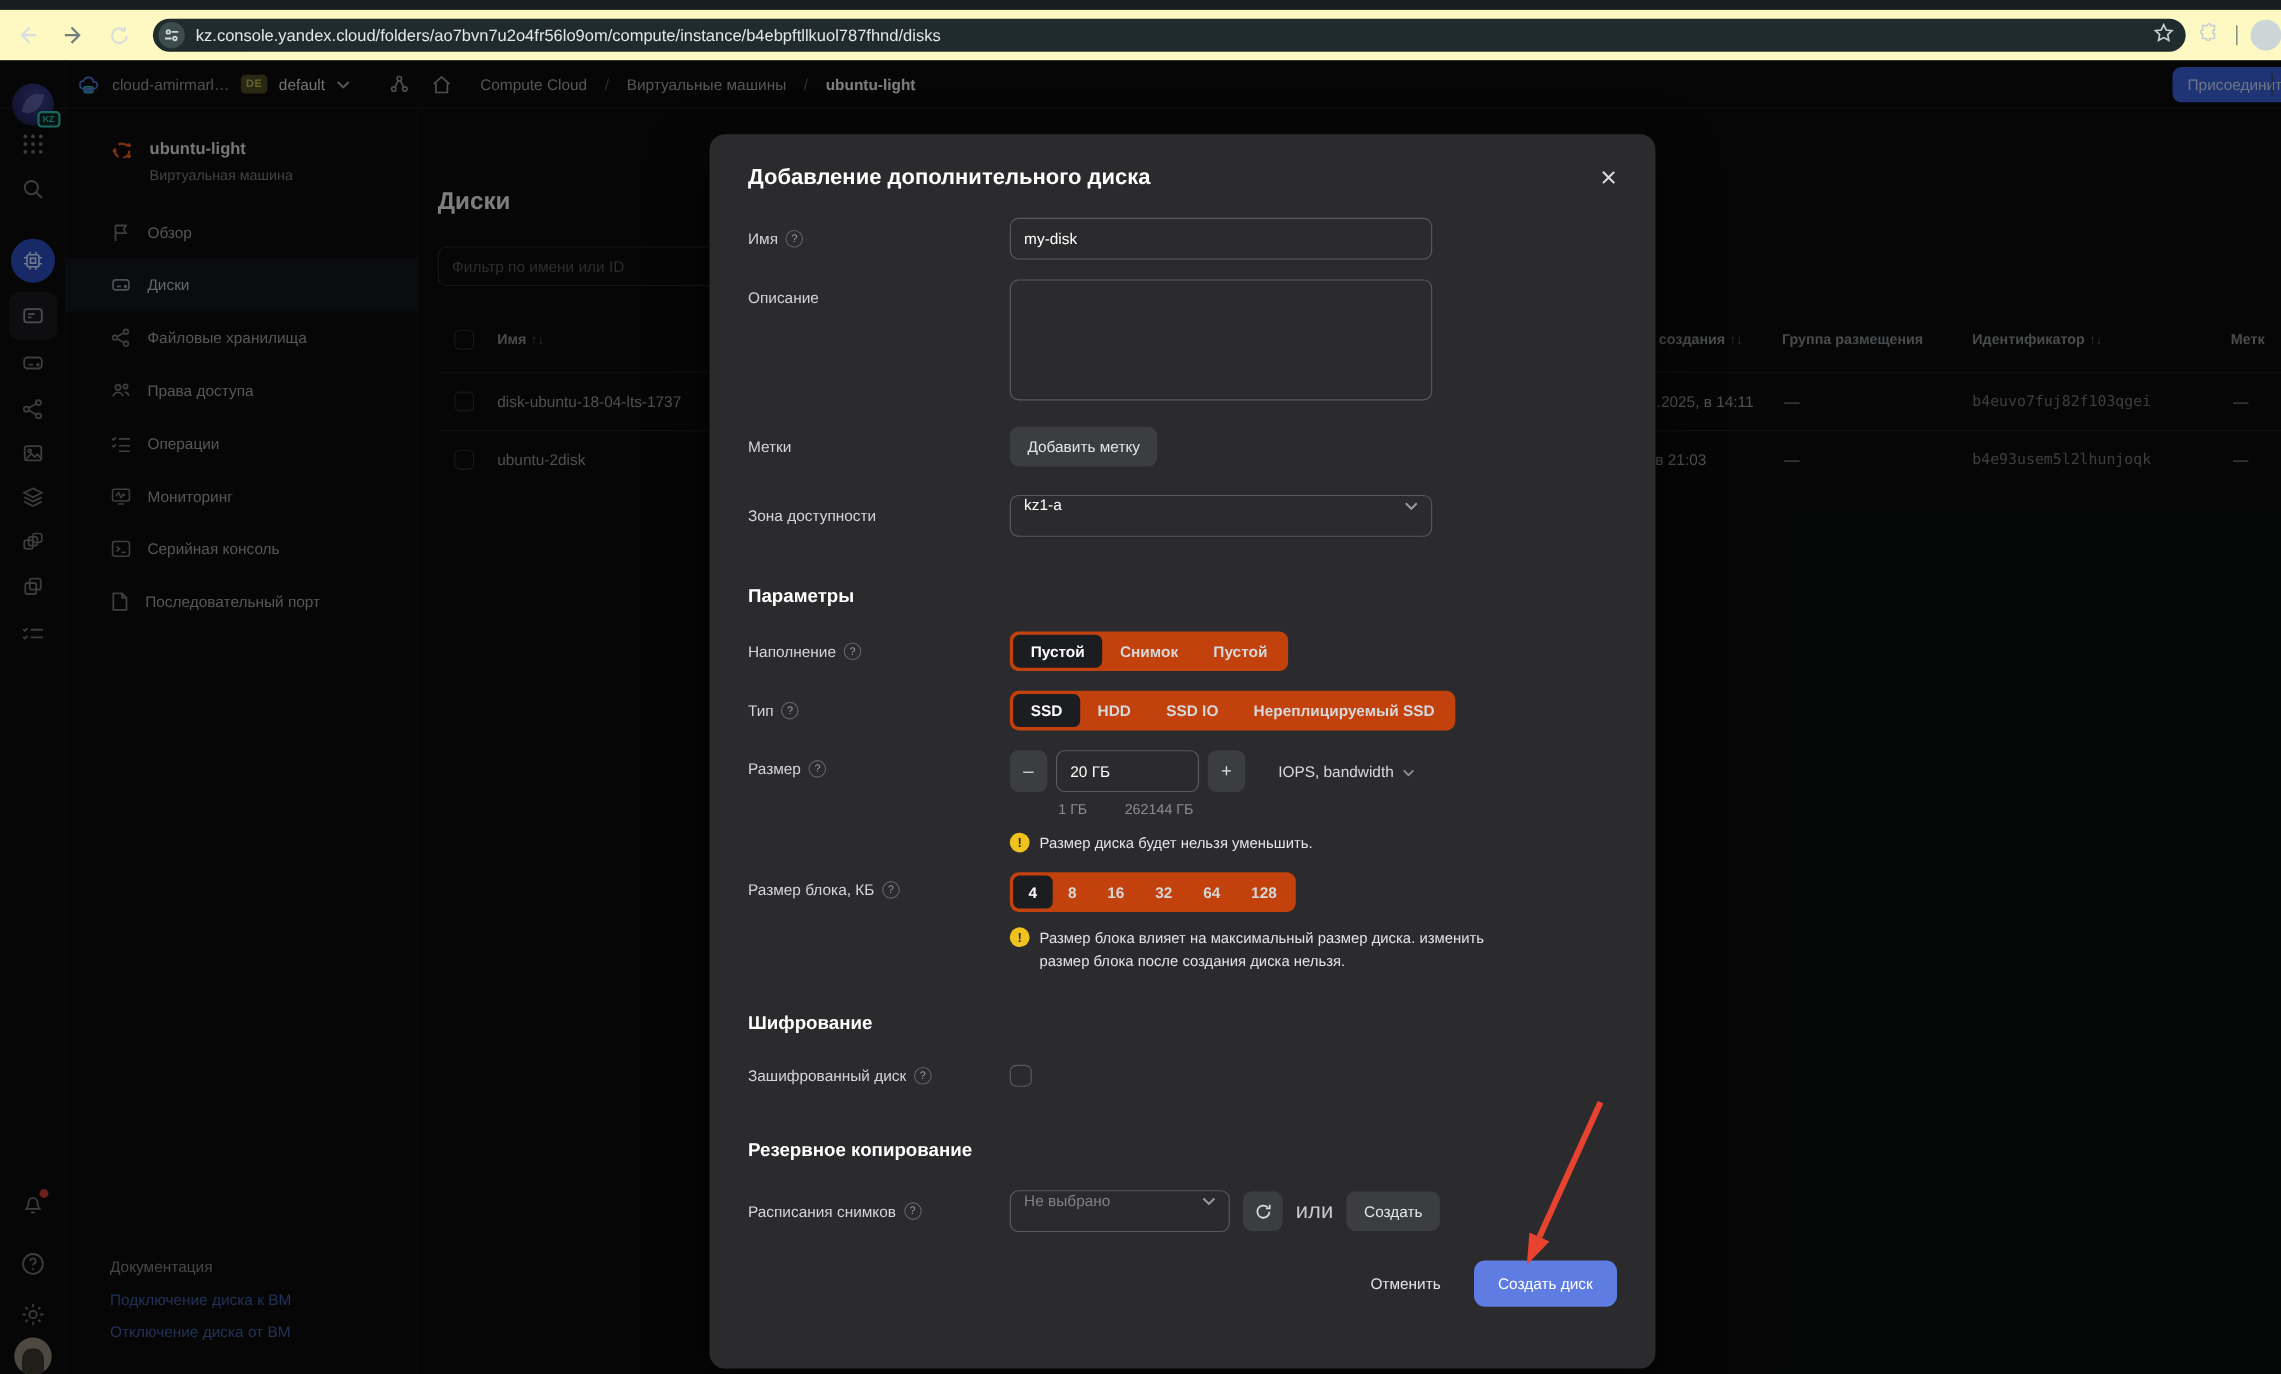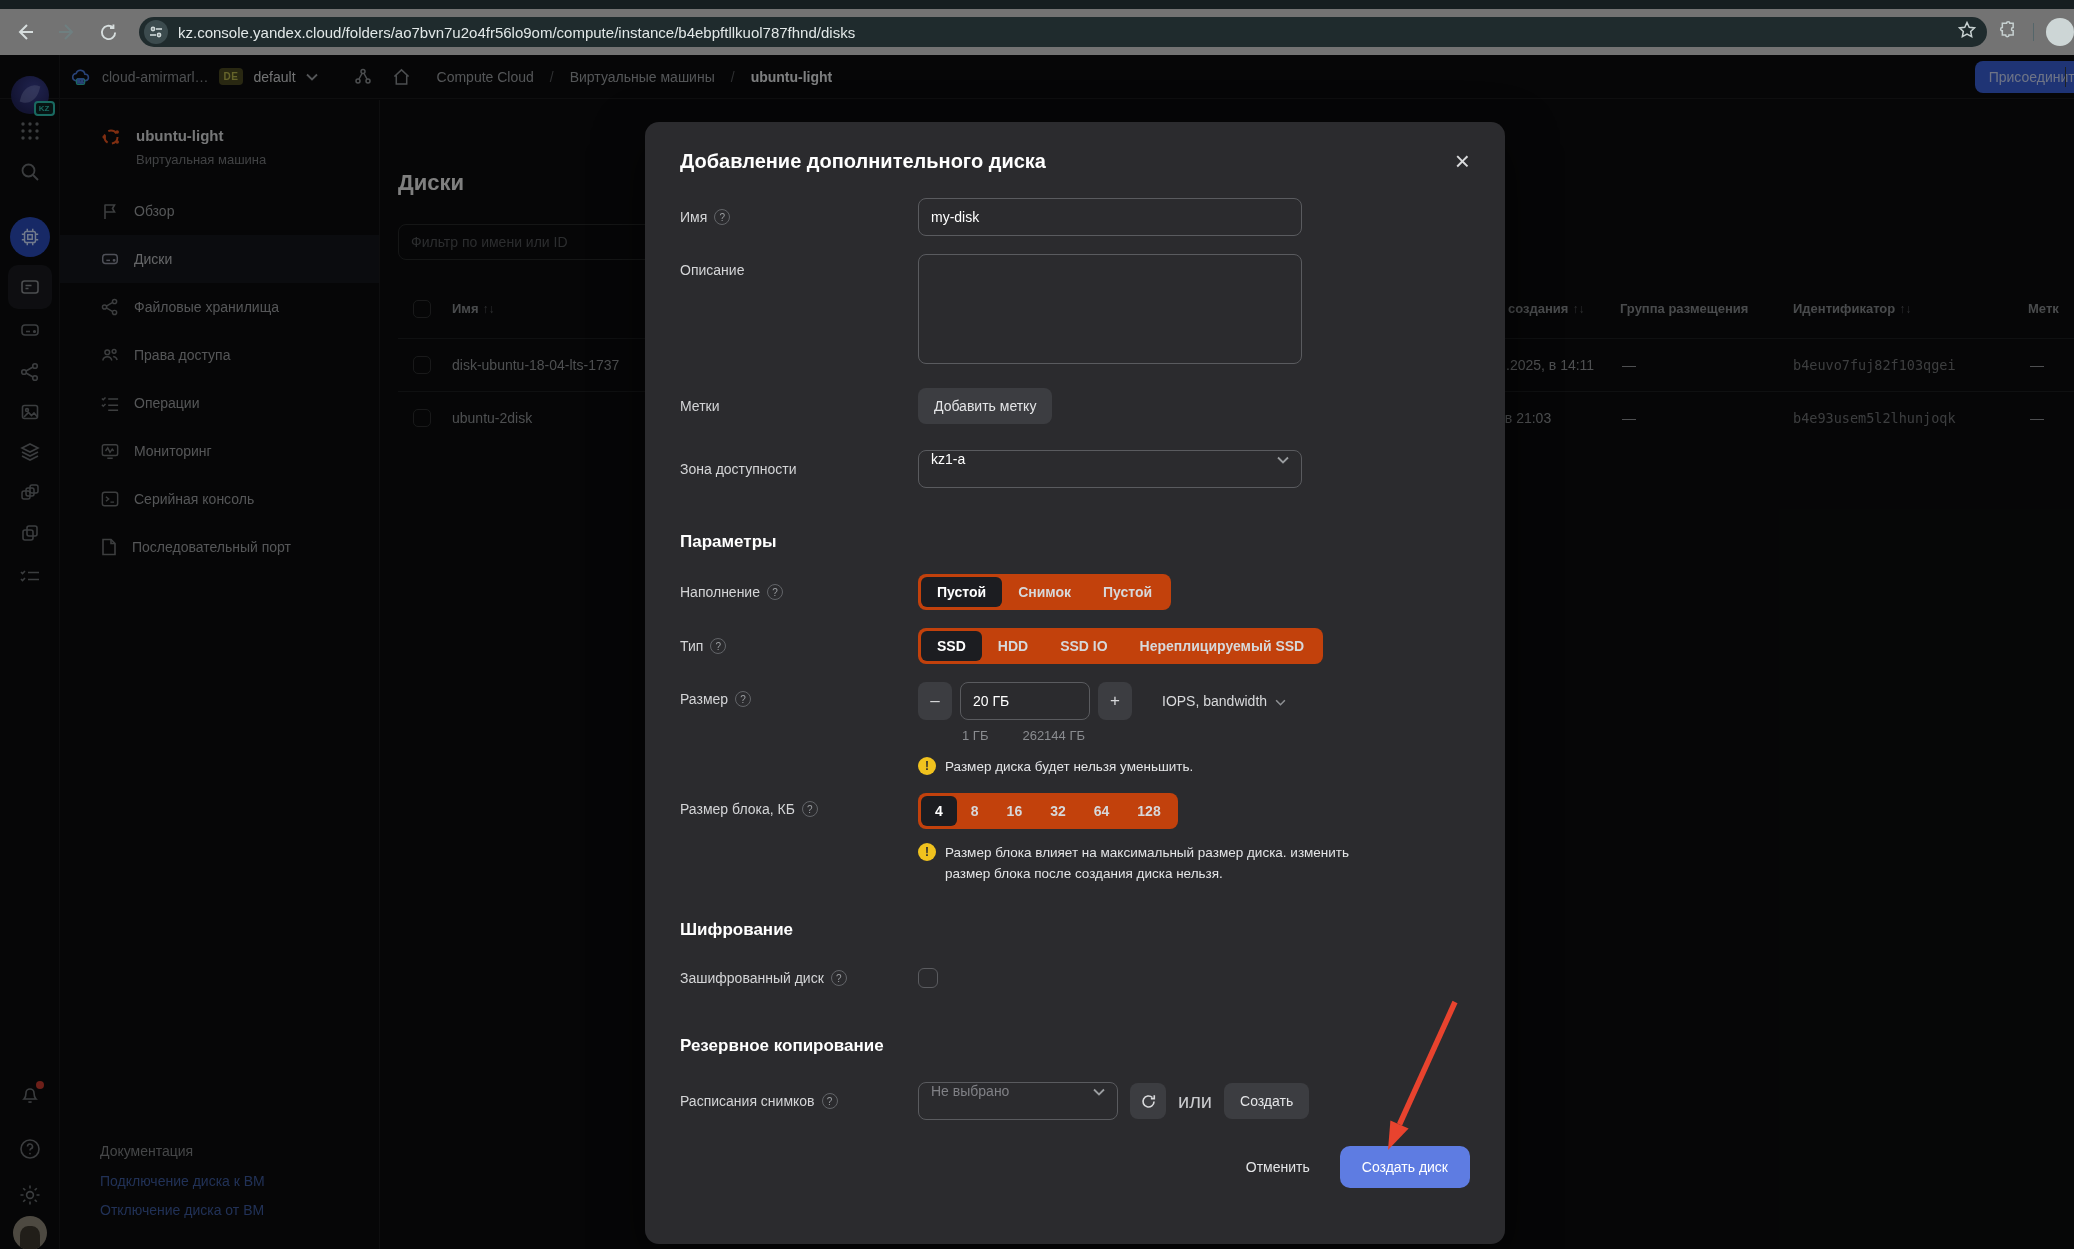--- a/index.html
+++ b/index.html
@@ -1,21 +1,21 @@
 <!DOCTYPE html>
 <html><head>
 <meta charset="utf-8">
 <style>
   * { margin:0; padding:0; box-sizing:border-box; }
   html,body { width:2074px; height:1249px; background:#0b0c0d; font-family:"Liberation Sans", sans-serif; overflow:hidden; }
   .stage { position:relative; width:2074px; height:1249px; overflow:hidden; background:#0b0c0d; }
 
   
   .frame-strip { position:absolute; top:0; left:0; width:100%; height:9px; background:#161e20; }
-  .browser-bar { position:absolute; top:9px; left:0; width:100%; height:46px; background:#737373; display:flex; align-items:center; }
+  .browser-bar { position:absolute; top:9px; left:0; width:100%; height:46px; background:#fef9c3; display:flex; align-items:center; }
   .nav-ico { width:34px; height:34px; display:flex; align-items:center; justify-content:center; margin-left:8px; border-radius:50%; color:#d7dede; }
   .nav-ico.dim { color:#6f7f80; }
   .url-pill { position:relative; margin-left:14px; width:1866px; height:30px; background:#1f2b2d; border-radius:15px; display:flex; align-items:center; }
   .siteinfo-chip { width:24px; height:24px; margin-left:5px; border-radius:50%; background:#3c4b4e; display:flex; align-items:center; justify-content:center; color:#cfd8d8; }
   .url-text { margin-left:10px; color:#e2e8e8; font-size:15px; white-space:nowrap; overflow:hidden; flex:1; }
   .pill-star { margin-right:10px; color:#c7d1d1; }
   .ext-ico { margin-left:12px; color:#c7d1d1; }
   .chrome-sep { width:1px; height:18px; background:#55666a; margin-left:14px; }
   .chrome-avatar { width:28px; height:28px; border-radius:50%; background:#cdd6d6; margin-left:12px; flex:none; }
 

